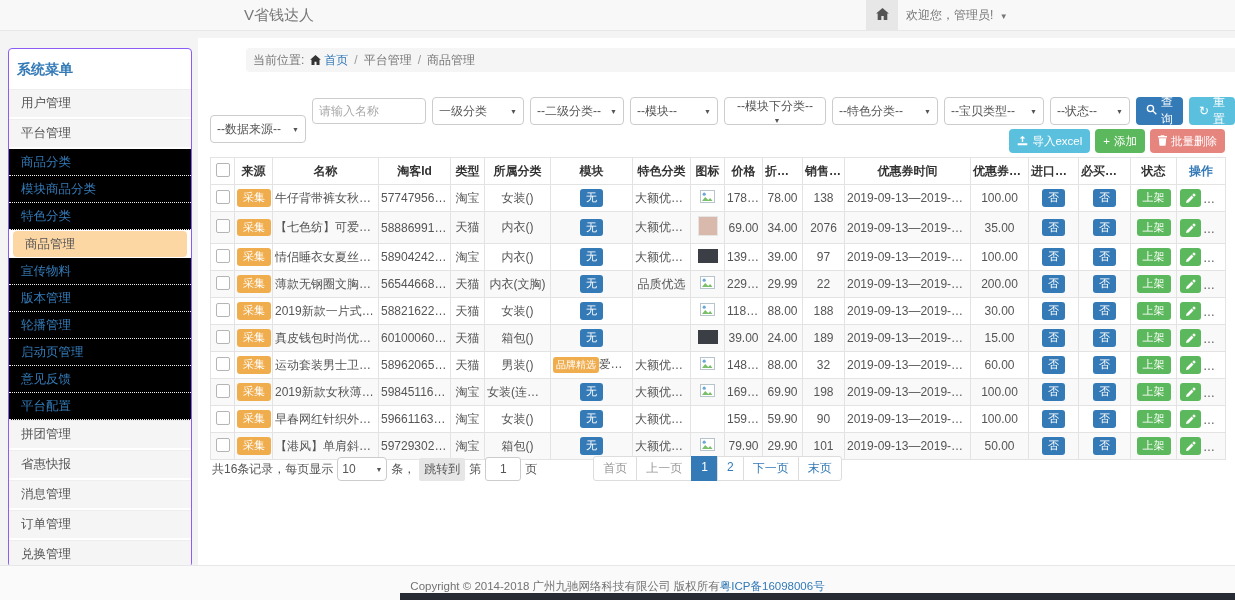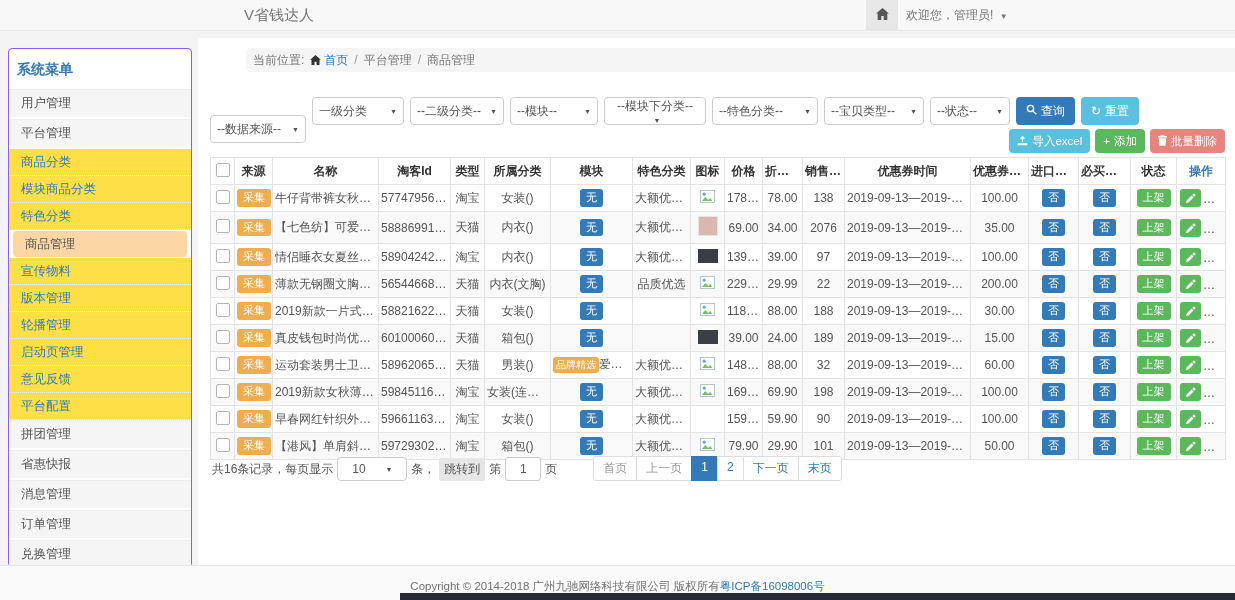--- a/index.html
+++ b/index.html
@@ -11,21 +11,21 @@
   .home-box{position:absolute;left:866px;top:0;width:32px;height:30px;background:#e7e7e7;display:flex;align-items:center;justify-content:center;cursor:pointer;}
   .welcome{position:absolute;left:906px;top:0;line-height:30px;font-size:12px;color:#777;cursor:pointer;}
   .welcome .caret{font-size:8px;margin-left:3px;}
   
   .main-panel{position:absolute;left:198px;top:38px;width:1037px;height:527px;background:#fff;}
   
   .sidebar{position:absolute;left:8px;top:48px;width:182px;height:517px;background:#fff;border:1px solid #8b5cf6;border-radius:4px;overflow:hidden;box-shadow:0 1px 1px rgba(0,0,0,.04);}
   .sidebar-title{color:#337ab7;font-weight:bold;font-size:14px;padding:12px 8px 10px;}
   .menu-item{font-size:12.5px;cursor:pointer;}
   .menu-item.top{background:#f5f5f5;color:#555;height:27px;line-height:27px;padding-left:12px;margin-bottom:2px;border-top:1px solid #eee;}
-  .menu-item.sub{background:#fde047;color:#337ab7;height:26px;line-height:26px;padding-left:12px;border-bottom:1px dotted #eee;}
+  .menu-item.sub{background:#000000;color:#337ab7;height:26px;line-height:26px;padding-left:12px;border-bottom:1px dotted #eee;}
   .menu-item.sub.active{background:#fcd7a4;border-radius:4px;margin:1px 4px;color:#555;border-bottom:none;}
   
   .breadcrumb{position:absolute;left:210px;top:48px;width:1001px;height:24px;line-height:24px;background:#f5f5f5;border-radius:4px;padding:0 7px;font-size:12px;color:#777;margin-left:36px;}
   .breadcrumb .home-link{color:#337ab7;cursor:pointer;}
   .breadcrumb .sep{margin:0 6px;color:#999;}
   .breadcrumb svg{vertical-align:-1px;margin:0 3px 0 6px;}
   
   .filters{position:absolute;left:210px;top:79px;display:flex;gap:6px;align-items:center;}
   .fsel-wrap{display:flex;gap:6px;align-items:center;}
   .fselect{border:1px solid #ccc;border-radius:4px;background:#fff;height:26px;display:flex;align-items:center;justify-content:space-between;padding:0 6px;font-size:12px;color:#555;cursor:pointer;}
@@ -54,21 +54,21 @@
   .badge.mini{font-size:10px;padding:2px 3px;cursor:default;}
   .modtext{font-size:11.5px;color:#555;}
   .opbtn{display:inline-flex;align-items:center;justify-content:center;width:21px;height:18px;border:none;border-radius:3px;margin:0 1px;cursor:pointer;padding:0;}
   .opbtn.green{background:#5cb85c;}
   .opbtn.red{background:#d9534f;}
   .thumb{display:inline-block;}
   .thumb.photo{width:18px;height:18px;background:#d9b9ab;border:1px solid #e5e5e5;}
   .thumb.dark{width:20px;height:14px;background:#3b3f45;}
   
   .page-left{position:absolute;left:212px;top:457px;display:flex;align-items:center;gap:4px;font-size:12px;color:#555;}
-  .fselect.small{width:40px;height:22px;padding:0 14px;}
+  .fselect.small{width:40px;height:22px;padding:0 4px;}
   .jump-chip{background:#e6e6e6;border-radius:2px;padding:3px 5px;font-size:12px;color:#555;cursor:pointer;}
   .page-input{width:30px;height:20px;border:1px solid #ccc;border-radius:3px;text-align:center;font-size:12px;color:#555;}
   .pager{position:absolute;left:210px;top:456px;width:1015px;display:flex;justify-content:center;}
   .pg{border:1px solid #ddd;padding:3px 9px;font-size:12px;margin-left:-1px;background:#fff;cursor:pointer;}
   .pg:first-child{border-radius:3px 0 0 3px;margin-left:0;}
   .pg:last-child{border-radius:0 3px 3px 0;}
   .pg.disabled{color:#999;}
   .pg.link{color:#337ab7;}
   .pg.active{background:#337ab7;color:#fff;border-color:#337ab7;}
   
@@ -122,20 +122,21 @@
         <path d="M8 0l8 7h-2v8h-4.5V10h-3v5H2V7H0z" fill="#333"></path>
       </svg></span><span class="home-link">首页</span><span class="sep">/</span><span>平台管理</span><span class="sep">/</span><span>商品管理</span>
 </div>
 
 <div class="filters">
   <div id="filter-selects" class="fsel-wrap">
       <div class="fselect" style="width: 82px; margin-top: 36px;">
         <span class="ftext">--数据来源--</span>
         <span class="caret">▼</span>
       </div>
+      <input class="finput" placeholder="请输入名称" style="">
       <div class="fselect" style="width: 78px;">
         <span class="ftext">一级分类</span>
         <span class="caret">▼</span>
       </div>
       <div class="fselect" style="width: 80px;">
         <span class="ftext">--二级分类--</span>
         <span class="caret">▼</span>
       </div>
       <div class="fselect" style="width: 74px;">
         <span class="ftext">--模块--</span>

